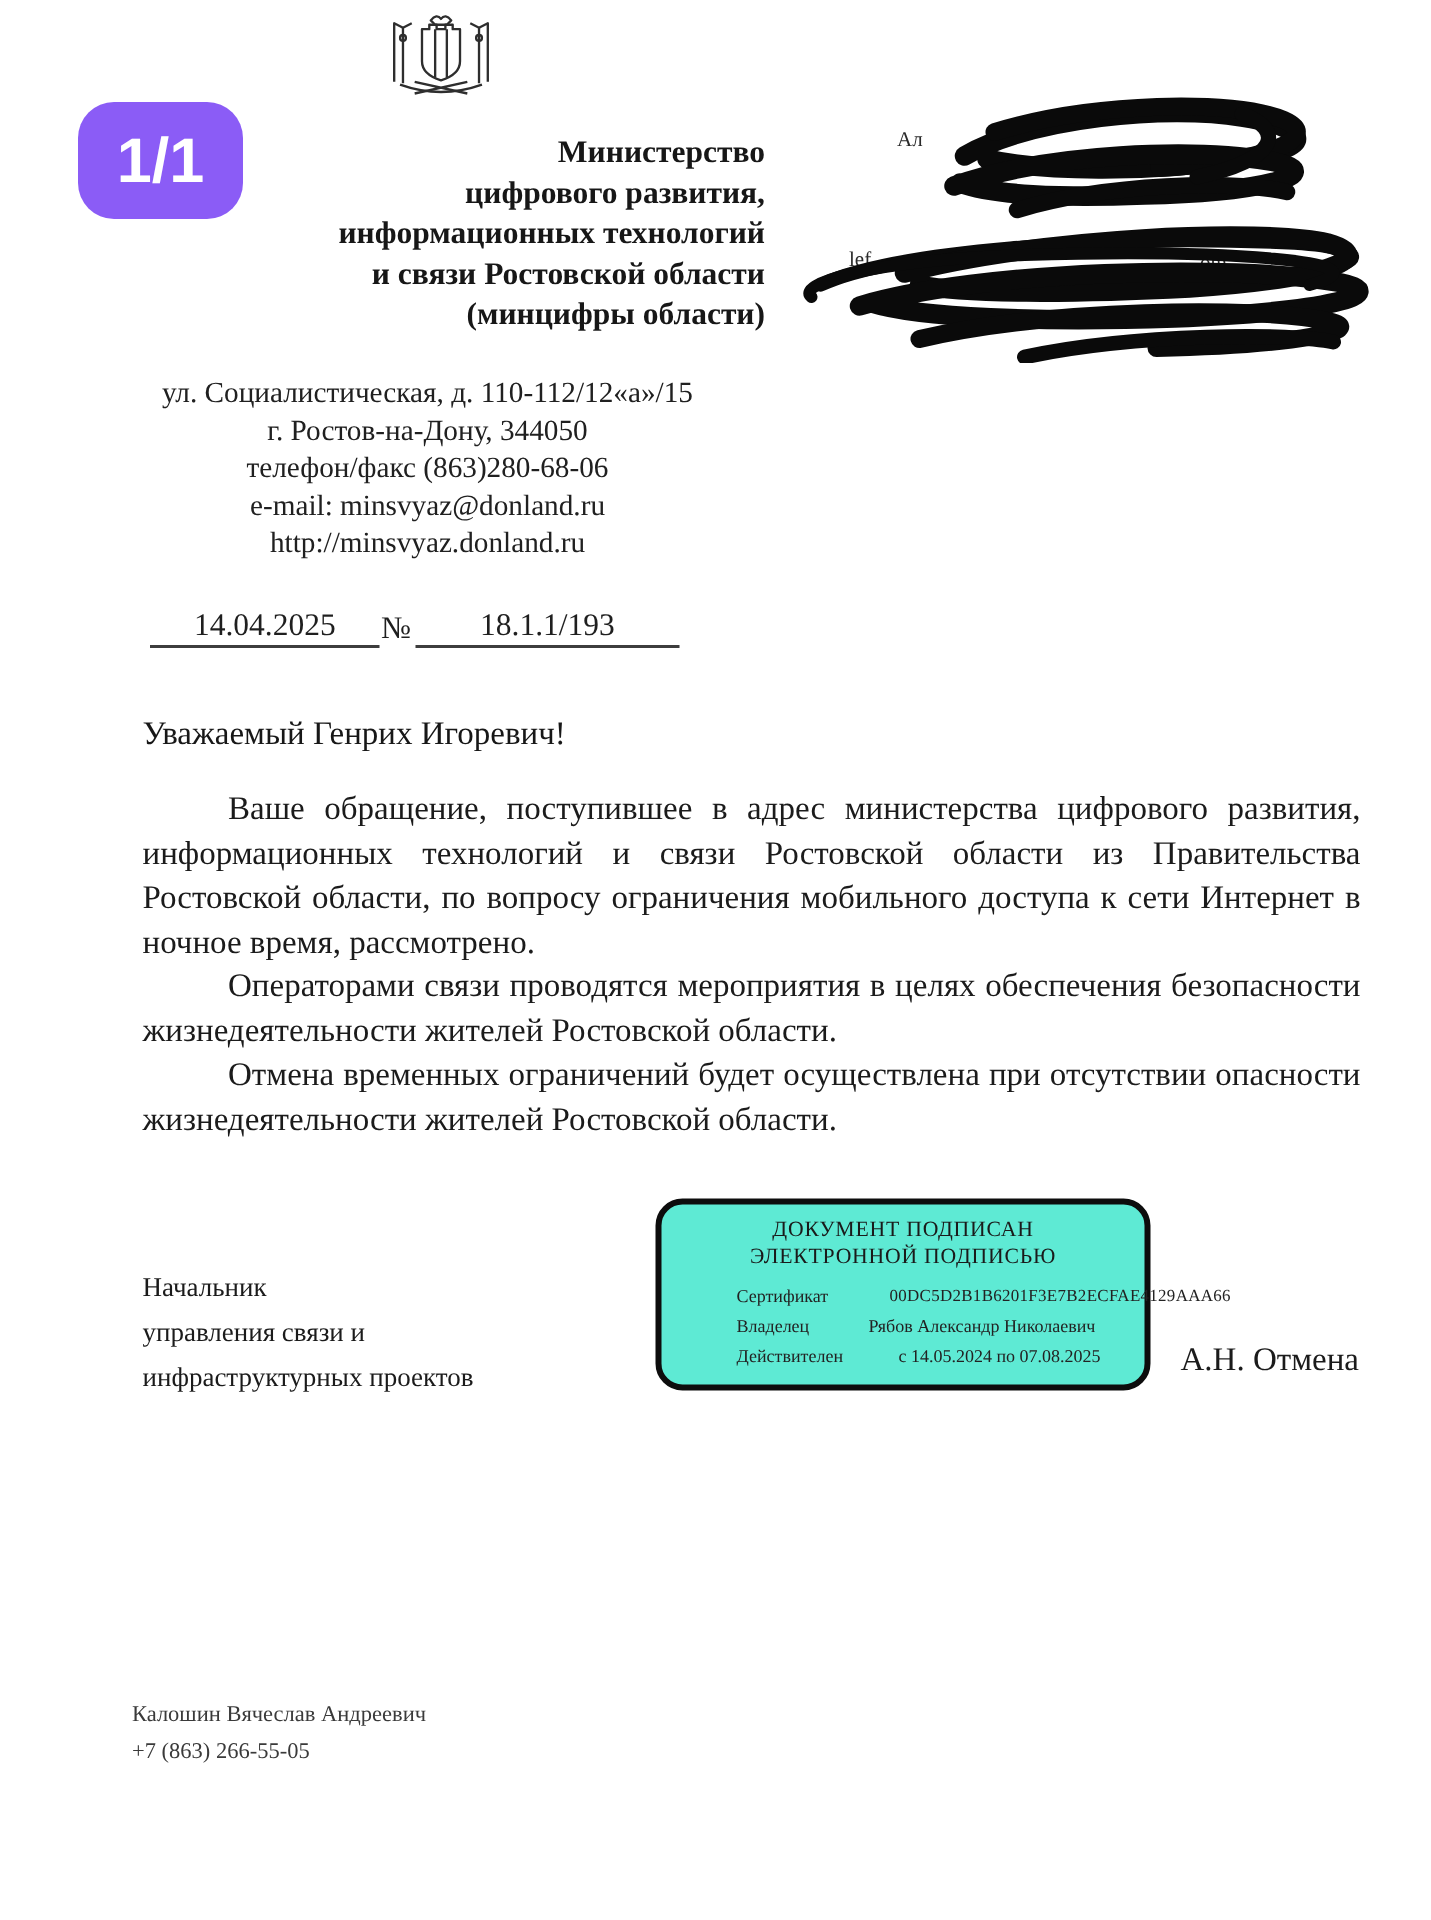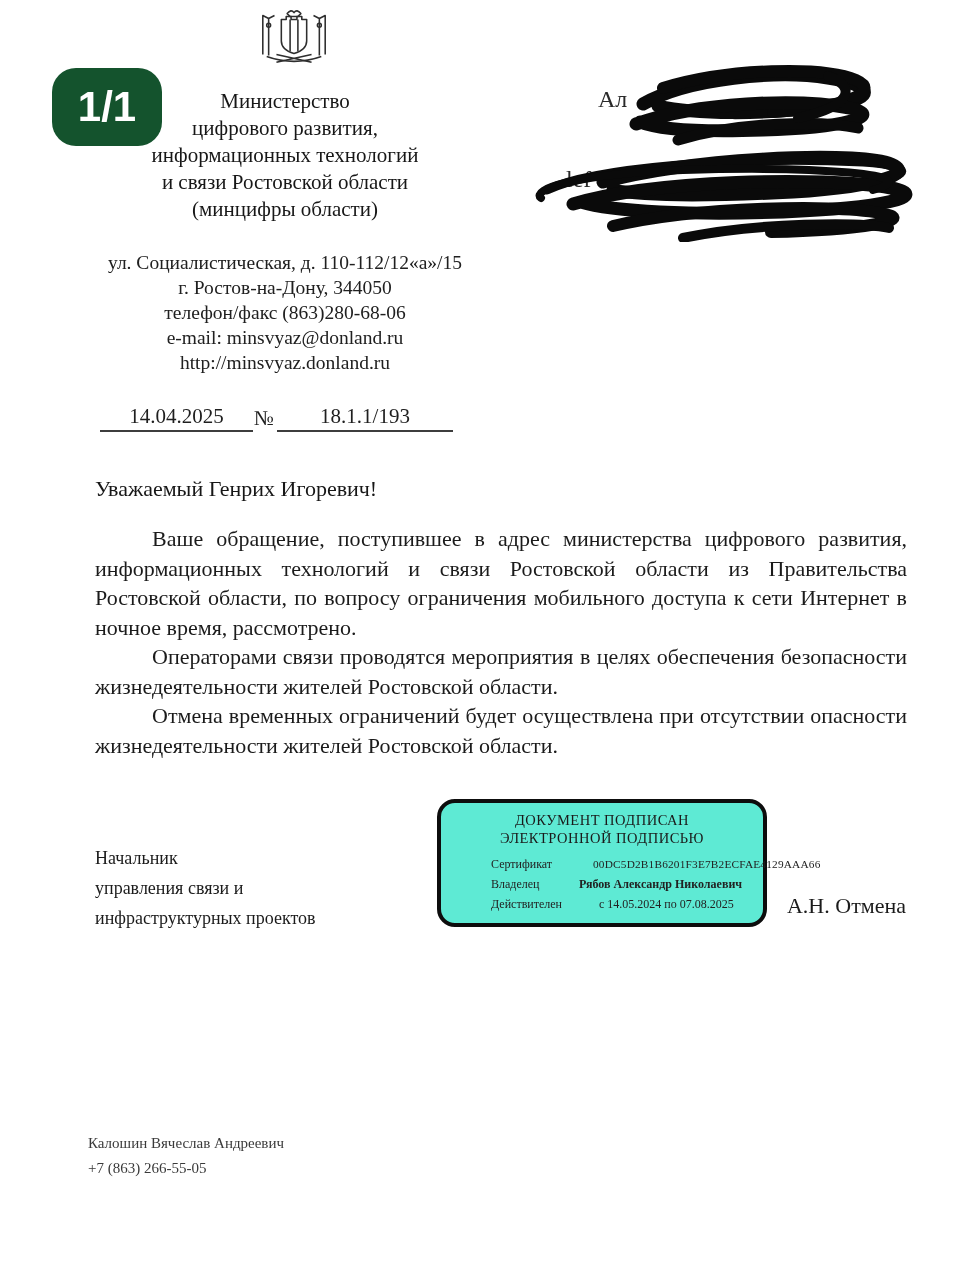--- a/index.html
+++ b/index.html
@@ -5,52 +5,52 @@
   html,body{margin:0;padding:0;}
   body{
     width:954px;height:1280px;background:#ffffff;position:relative;
     font-family:"Liberation Serif","DejaVu Serif",serif;color:#1f1f1f;
     overflow:hidden;
   }
   .abs{position:absolute;}
 
   
   .page-badge{
-    left:52px;top:68px;width:110px;height:78px;background:#14532d;
+    left:52px;top:68px;width:110px;height:78px;background:#8b5cf6;
     border-radius:24px;display:flex;align-items:center;justify-content:center;
     color:#ffffff;font-family:"Liberation Sans","DejaVu Sans",sans-serif;
     font-weight:bold;font-size:42px;z-index:5;
   }
 
   
   .emblem{left:255px;top:5px;width:78px;height:62px;}
 
   
   .ministry{
-    left:60px;top:88px;width:450px;text-align:center;
-    font-weight:normal;font-size:21px;line-height:27px;color:#171717;
+    left:60px;top:88px;width:450px;text-align:right;
+    font-weight:bold;font-size:21px;line-height:27px;color:#171717;
   }
   
   .address{
     left:60px;top:250px;width:450px;text-align:center;
     font-size:19.5px;line-height:25px;color:#202020;
   }
 
   
   .ref-line{left:0;top:402px;width:804px;height:32px;font-size:21px;}
   .ref-underline{
     position:absolute;bottom:2px;border-bottom:2px solid #3d3d3d;
     text-align:center;padding-bottom:1px;
   }
   .ref-date{left:100px;width:153px;}
   .ref-no{position:absolute;left:254px;bottom:3px;}
   .ref-number{left:277px;width:176px;}
 
   
-  .frag{position:absolute;font-size:24px;color:#2a2a2a;z-index:1;}
+  .frag{position:absolute;font-size:14px;color:#2a2a2a;z-index:1;}
   .scribble{z-index:2;}
   .scribble path{fill:none;stroke:#0a0a0a;stroke-linecap:round;}
 
   
   .salutation{
     left:95px;top:476px;width:810px;text-align:left;font-size:22px;color:#171717;
   }
   .letter-body{left:95px;top:524px;width:812px;font-size:22px;line-height:29.5px;}
   .letter-body p{margin:0;text-indent:57px;text-align:justify;color:#1b1b1b;}
 
@@ -65,21 +65,21 @@
   .stamp{
     left:437px;top:799px;width:330px;height:128px;
     border:4px solid #0d0d0d;border-radius:18px;box-sizing:border-box;
     padding:8px 10px 0 10px;background:#5eead4;
   }
   .stamp-title{text-align:center;font-size:14.5px;line-height:18px;letter-spacing:.5px;color:#1a1a1a;}
   .stamp-rows{margin-top:7px;font-size:12px;margin-left:40px;}
   .stamp-row{display:flex;line-height:20px;color:#222222;}
   .stamp-row .lbl{width:86px;flex:none;}
   .stamp-row.r-cert .val{padding-left:16px;font-size:11.3px;letter-spacing:.2px;}
-  .stamp-row.r-owner .val{padding-left:2px;font-weight:bold;}
+  .stamp-row.r-owner .val{padding-left:2px;font-weight:normal;}
   .stamp-row.r-valid .val{padding-left:22px;}
 
   
   .footer{
     left:88px;top:1131px;font-size:15px;line-height:25px;color:#3a3a3a;
   }
 </style>
 </head>
 <body>
 

